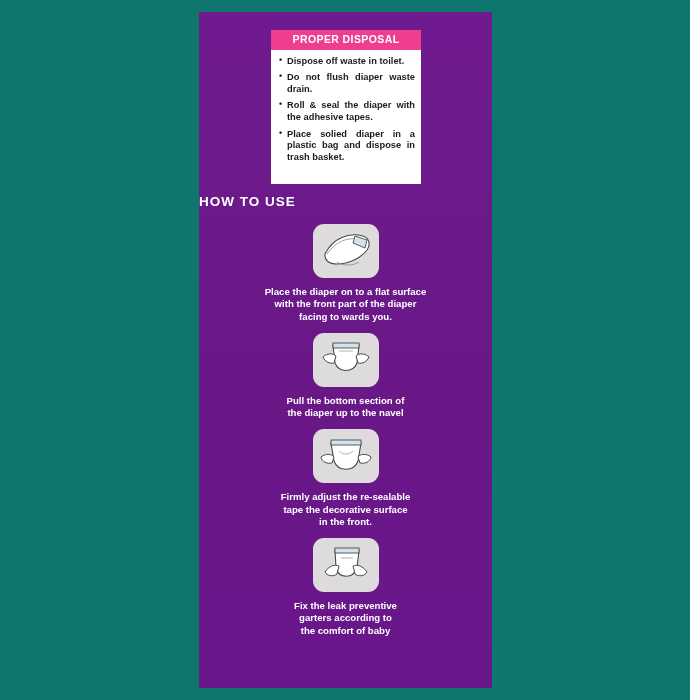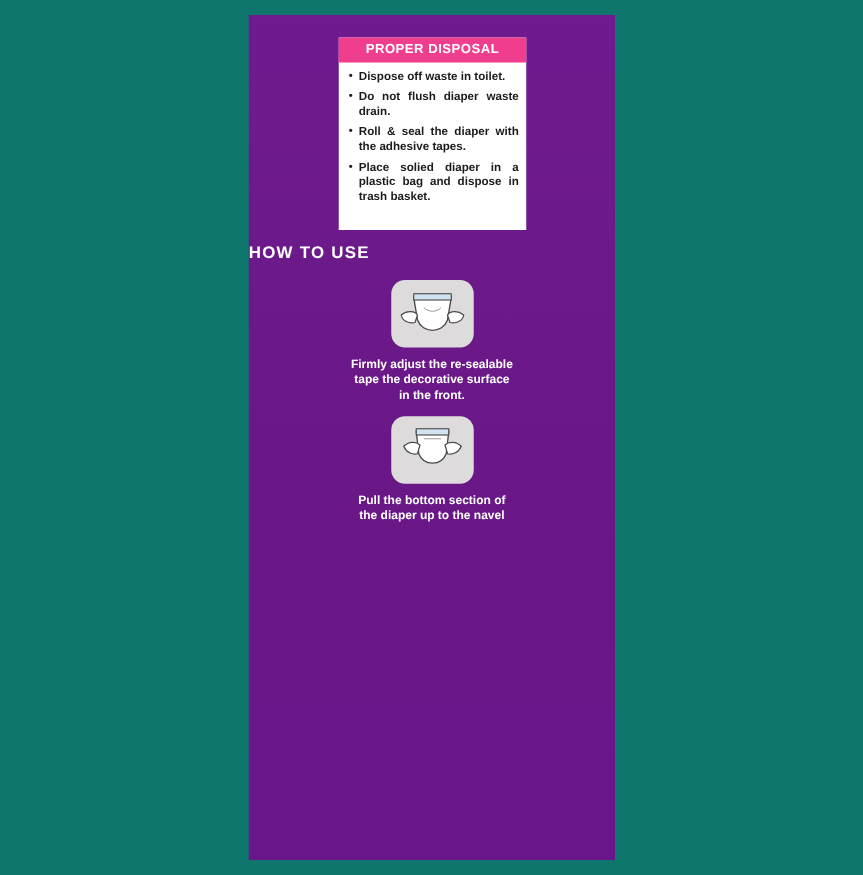--- a/index.html
+++ b/index.html
@@ -138,20 +138,51 @@
           <li>Roll &amp; seal the diaper with the adhesive tapes.</li>
           <li>Place solied diaper in a plastic bag and dispose in trash basket.</li>
         </ul>
       </div>
     </div>
 
     <div class="how-title">HOW TO USE</div>
 
     <div class="steps">
 
+      <div class="step">
+        <div class="step-icon-wrap">
+          <div class="step-icon">
+            <svg width="66" height="54" viewBox="0 0 66 54">
+              <path d="M12 30 C20 14, 36 8, 50 12 C56 14, 58 20, 54 26 C48 34, 36 40, 24 40 C16 40, 11 36, 12 30 Z" fill="#ffffff" stroke="#4a4a4a" stroke-width="1.1"></path>
+              <path d="M14 30 C22 18, 34 13, 46 15" fill="none" stroke="#8a8a8a" stroke-width="0.8"></path>
+              <path d="M42 12 L54 16 L52 24 L40 19 Z" fill="#cfe3f0" stroke="#4a4a4a" stroke-width="0.9"></path>
+              <path d="M24 38 C30 42, 40 42, 46 38" fill="none" stroke="#8a8a8a" stroke-width="0.8"></path>
+            </svg>
+          </div>
+        </div>
+        <div class="step-text">Place the diaper on to a flat surface
+with the front part of the diaper
+facing to wards you.</div>
+      </div>
+
+      <div class="step">
+        <div class="step-icon-wrap">
+          <div class="step-icon">
+            <svg width="66" height="54" viewBox="0 0 66 54">
+              <path d="M20 12 L46 12 L44 30 C40 40, 26 40, 22 30 Z" fill="#ffffff" stroke="#4a4a4a" stroke-width="1.1"></path>
+              <rect x="20" y="10" width="26" height="5" fill="#cfe3f0" stroke="#4a4a4a" stroke-width="0.9"></rect>
+              <path d="M10 24 C14 20, 20 20, 23 23 L21 30 C17 31, 12 29, 10 24 Z" fill="#ffffff" stroke="#4a4a4a" stroke-width="1"></path>
+              <path d="M56 24 C52 20, 46 20, 43 23 L45 30 C49 31, 54 29, 56 24 Z" fill="#ffffff" stroke="#4a4a4a" stroke-width="1"></path>
+              <path d="M26 18 L40 18" stroke="#9a9a9a" stroke-width="0.8"></path>
+            </svg>
+          </div>
+        </div>
+        <div class="step-text">Pull the bottom section of
+the diaper up to the navel</div>
+      </div>
 
       <div class="step">
         <div class="step-icon-wrap">
           <div class="step-icon">
             <svg width="66" height="54" viewBox="0 0 66 54">
               <path d="M18 14 L48 14 L45 32 C41 43, 25 43, 21 32 Z" fill="#ffffff" stroke="#4a4a4a" stroke-width="1.1"></path>
               <rect x="18" y="11" width="30" height="5" fill="#cfe3f0" stroke="#4a4a4a" stroke-width="0.9"></rect>
               <path d="M8 28 C13 24, 19 25, 21 28 L19 34 C14 35, 9 33, 8 28 Z" fill="#ffffff" stroke="#4a4a4a" stroke-width="1"></path>
               <path d="M58 28 C53 24, 47 25, 45 28 L47 34 C52 35, 57 33, 58 28 Z" fill="#ffffff" stroke="#4a4a4a" stroke-width="1"></path>
               <path d="M26 22 C30 26, 36 26, 40 22" fill="none" stroke="#9a9a9a" stroke-width="0.8"></path>
@@ -160,28 +191,28 @@
         </div>
         <div class="step-text">Firmly adjust the re-sealable
 tape the decorative surface
 in the front.</div>
       </div>
 
       <div class="step">
         <div class="step-icon-wrap">
           <div class="step-icon">
             <svg width="66" height="54" viewBox="0 0 66 54">
-              <path d="M20 12 L46 12 L44 30 C40 40, 26 40, 22 30 Z" fill="#ffffff" stroke="#4a4a4a" stroke-width="1.1"></path>
-              <rect x="20" y="10" width="26" height="5" fill="#cfe3f0" stroke="#4a4a4a" stroke-width="0.9"></rect>
-              <path d="M10 24 C14 20, 20 20, 23 23 L21 30 C17 31, 12 29, 10 24 Z" fill="#ffffff" stroke="#4a4a4a" stroke-width="1"></path>
-              <path d="M56 24 C52 20, 46 20, 43 23 L45 30 C49 31, 54 29, 56 24 Z" fill="#ffffff" stroke="#4a4a4a" stroke-width="1"></path>
-              <path d="M26 18 L40 18" stroke="#9a9a9a" stroke-width="0.8"></path>
-            </svg>
-          </div>
-        </div>
-        <div class="step-text">Pull the bottom section of
-the diaper up to the navel</div>
-      </div>
-
+              <path d="M22 12 L46 12 L44 30 C40 41, 26 41, 23 30 Z" fill="#ffffff" stroke="#4a4a4a" stroke-width="1.1"></path>
+              <rect x="22" y="10" width="24" height="5" fill="#cfe3f0" stroke="#4a4a4a" stroke-width="0.9"></rect>
+              <path d="M12 34 C16 28, 22 26, 26 28 L24 36 C20 39, 14 38, 12 34 Z" fill="#ffffff" stroke="#4a4a4a" stroke-width="1"></path>
+              <path d="M54 34 C50 28, 44 26, 40 28 L42 36 C46 39, 52 38, 54 34 Z" fill="#ffffff" stroke="#4a4a4a" stroke-width="1"></path>
+              <path d="M28 20 L40 20" stroke="#9a9a9a" stroke-width="0.8"></path>
+            </svg>
+          </div>
+        </div>
+        <div class="step-text">Fix the leak preventive
+garters according to
+the comfort of baby</div>
+      </div>
 
     </div>
   </div>
 </div>
 
 </body></html>

